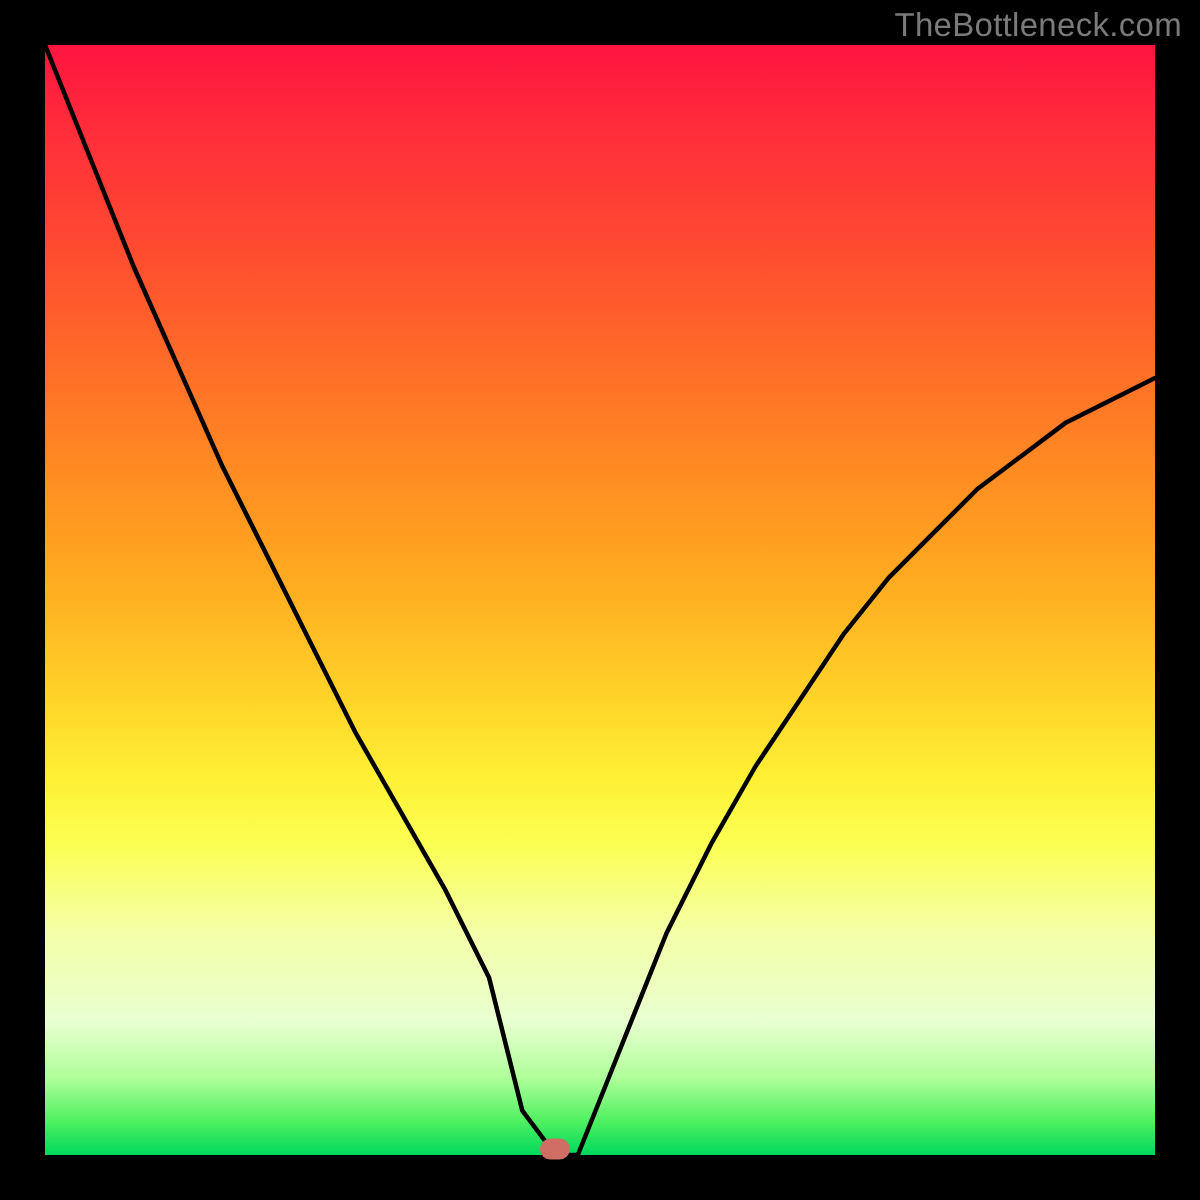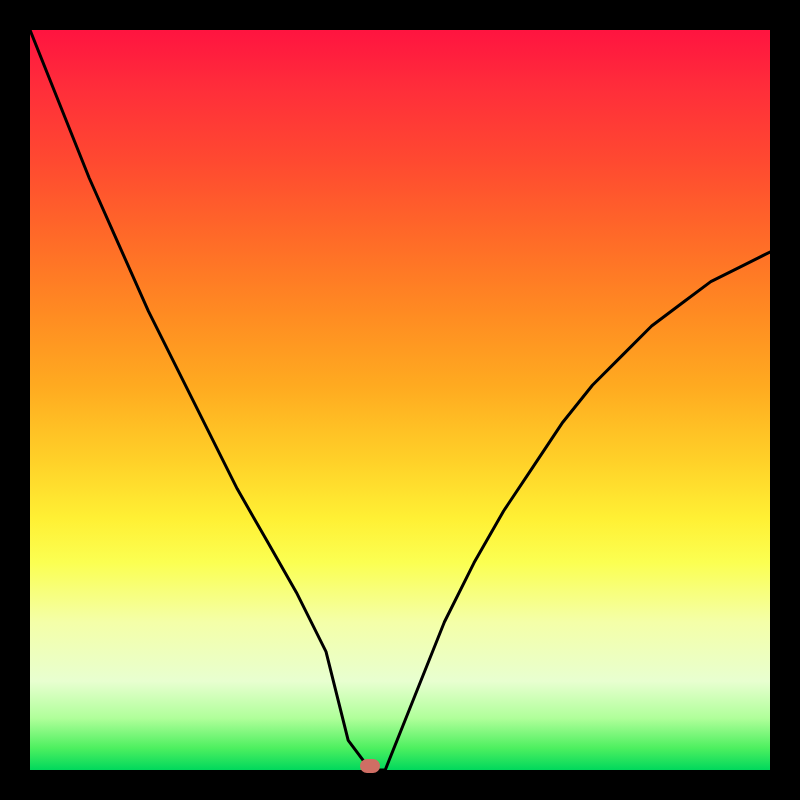--- a/index.html
+++ b/index.html
@@ -66,20 +66,21 @@
     background: #cf6e64;
     border-radius: 7px;
     transform: translate(-50%, -50%);
   }
 </style>
 </head>
 <body>
 
 <div class="frame">
 
+  <div class="watermark">TheBottleneck.com</div>
 
   <div class="plot-area">
 
     <svg class="curve" viewBox="0 0 740 740" preserveAspectRatio="none">
       <path d="M0.0 0.0 L29.6 74.0 L59.2 148.0 L88.8 214.6 L118.4 281.2 L148.0 340.4 L177.6 399.6 L207.2 458.8 L236.8 510.6 L266.4 562.4 L296.0 621.6 L318.2 710.4 L340.4 740.0 L355.2 740.0 L384.8 666.0 L414.4 592.0 L444.0 532.8 L473.6 481.0 L503.2 436.6 L532.8 392.2 L562.4 355.2 L592.0 325.6 L621.6 296.0 L651.2 273.8 L680.8 251.6 L710.4 236.8 L740.0 222.0" fill="none" stroke="#000" stroke-width="3" stroke-linejoin="round" stroke-linecap="round"></path>
     </svg>
 
     <div class="marker" style="left: 340.4px; top: 736px;"></div>
 
   </div>

